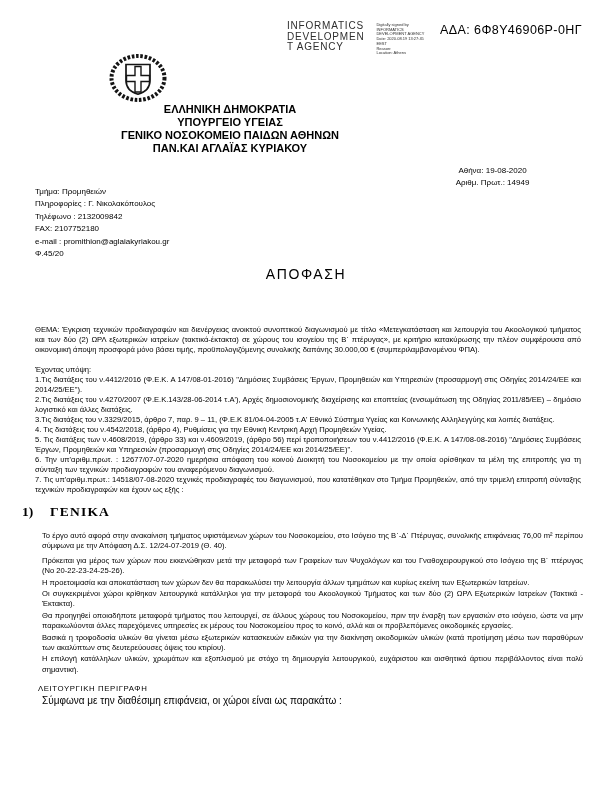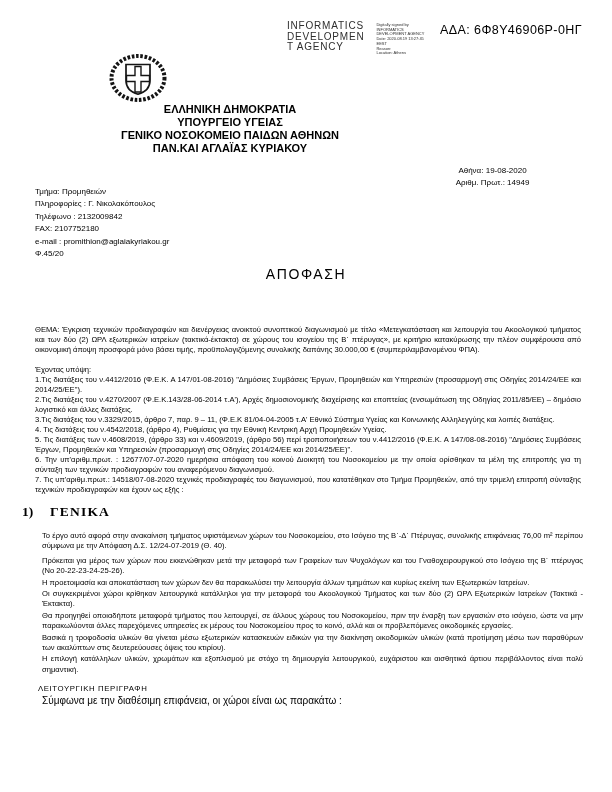--- a/index.html
+++ b/index.html
@@ -164,21 +164,21 @@
     <div>FAX: 2107752180</div>
     <div>e-mail : promithion@aglaiakyriakou.gr</div>
     <div>Φ.45/20</div>
   </div>
 
   <div class="decision-title">ΑΠΟΦΑΣΗ</div>
 
   <div class="body-block">
     <p>ΘΕΜΑ: Έγκριση τεχνικών προδιαγραφών και διενέργειας ανοικτού συνοπτικού διαγωνισμού με τίτλο «Μετεγκατάσταση και λειτουργία του Ακοολογικού τμήματος και των δύο (2) ΩΡΛ εξωτερικών ιατρείων (τακτικά-έκτακτα) σε χώρους του ισογείου της Β΄ πτέρυγας», με κριτήριο κατακύρωσης την πλέον συμφέρουσα από οικονομική άποψη προσφορά μόνο βάσει τιμής, προϋπολογιζόμενης συνολικής δαπάνης 30.000,00 € (συμπεριλαμβανομένου ΦΠΑ).</p>
     <p class="having-regard">Έχοντας υπόψη:</p>
-    <p>1.Τις διατάξεις του ν.4412/2016 (Φ.Ε.Κ. Α 147/01-08-2016) "Δημόσιες Συμβάσεις Έργων, Προμηθειών και Υπηρεσιών (προσαρμογή στις Οδηγίες 2014/24/ΕΕ και 2014/25/ΕΕ").</p>
+    <p>1.Τις διατάξεις του ν.4412/2016 (Φ.Ε.Κ. Α 147/08-01-2016) "Δημόσιες Συμβάσεις Έργων, Προμηθειών και Υπηρεσιών (προσαρμογή στις Οδηγίες 2014/24/ΕΕ και 2014/25/ΕΕ").</p>
     <p>2.Τις διατάξεις του ν.4270/2007 (Φ.Ε.Κ.143/28-06-2014 τ.Α'), Αρχές δημοσιονομικής διαχείρισης και εποπτείας (ενσωμάτωση της Οδηγίας 2011/85/ΕΕ) – δημόσιο λογιστικό και άλλες διατάξεις.</p>
     <p>3.Τις διατάξεις του ν.3329/2015, άρθρο 7, παρ. 9 – 11, (Φ.Ε.Κ 81/04-04-2005 τ.Α' Εθνικό Σύστημα Υγείας  και Κοινωνικής Αλληλεγγύης και λοιπές διατάξεις.</p>
     <p>4. Τις διατάξεις του ν.4542/2018, (άρθρο 4), Ρυθμίσεις για την Εθνική Κεντρική Αρχή Προμηθειών Υγείας.</p>
     <p>5. Τις διατάξεις των ν.4608/2019, (άρθρο 33) και ν.4609/2019, (άρθρο 56) περί τροποποιήσεων του ν.4412/2016 (Φ.Ε.Κ. Α 147/08-08-2016) "Δημόσιες Συμβάσεις Έργων, Προμηθειών και Υπηρεσιών (προσαρμογή στις Οδηγίες 2014/24/ΕΕ και 2014/25/ΕΕ)".</p>
     <p>6. Την υπ'αριθμ.πρωτ. : 12677/07-07-2020 ημερήσια απόφαση  του κοινού Διοικητή του Νοσοκομείου με την οποία ορίσθηκαν τα μέλη της επιτροπής για τη σύνταξη των τεχνικών προδιαγραφών του αναφερόμενου διαγωνισμού.</p>
     <p>7. Τις υπ'αριθμ.πρωτ.: 14518/07-08-2020 τεχνικές προδιαγραφές του διαγωνισμού, που κατατέθηκαν στο Τμήμα Προμηθειών, από την τριμελή επιτροπή σύνταξης τεχνικών προδιαγραφών και  έχουν ως εξής :</p>
   </div>
 
   <div class="general-section">
     <div class="general-heading">

